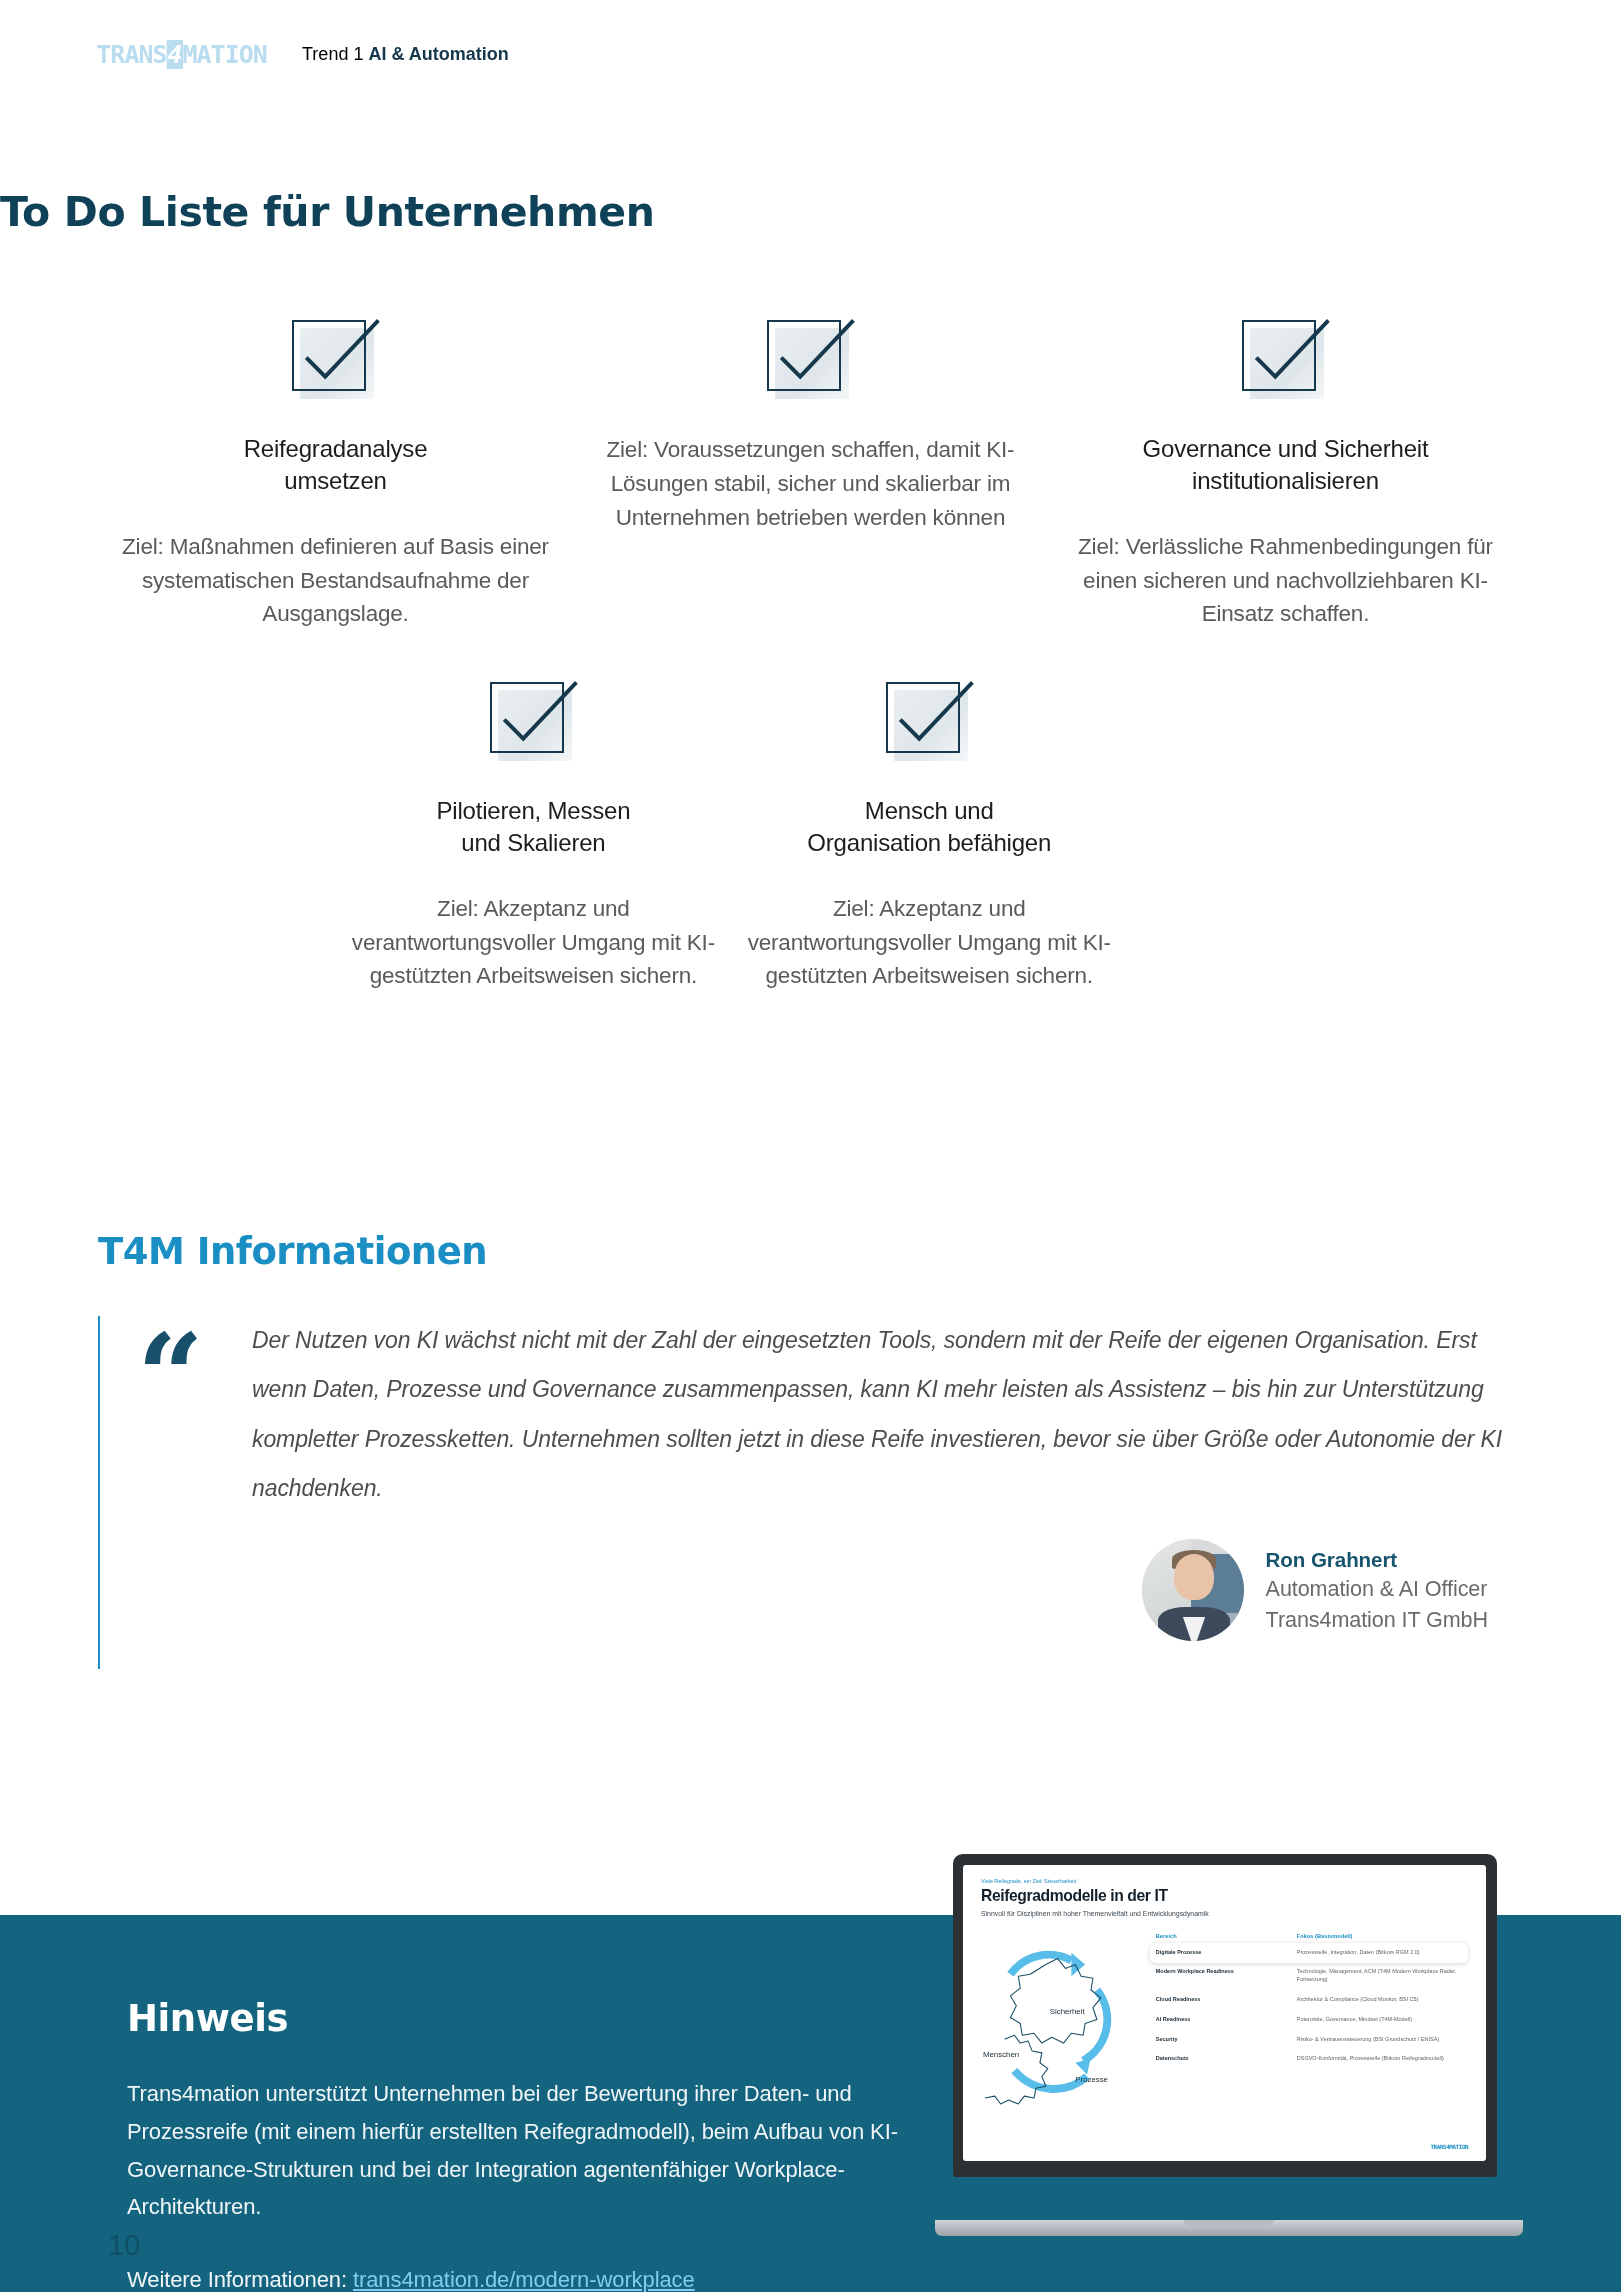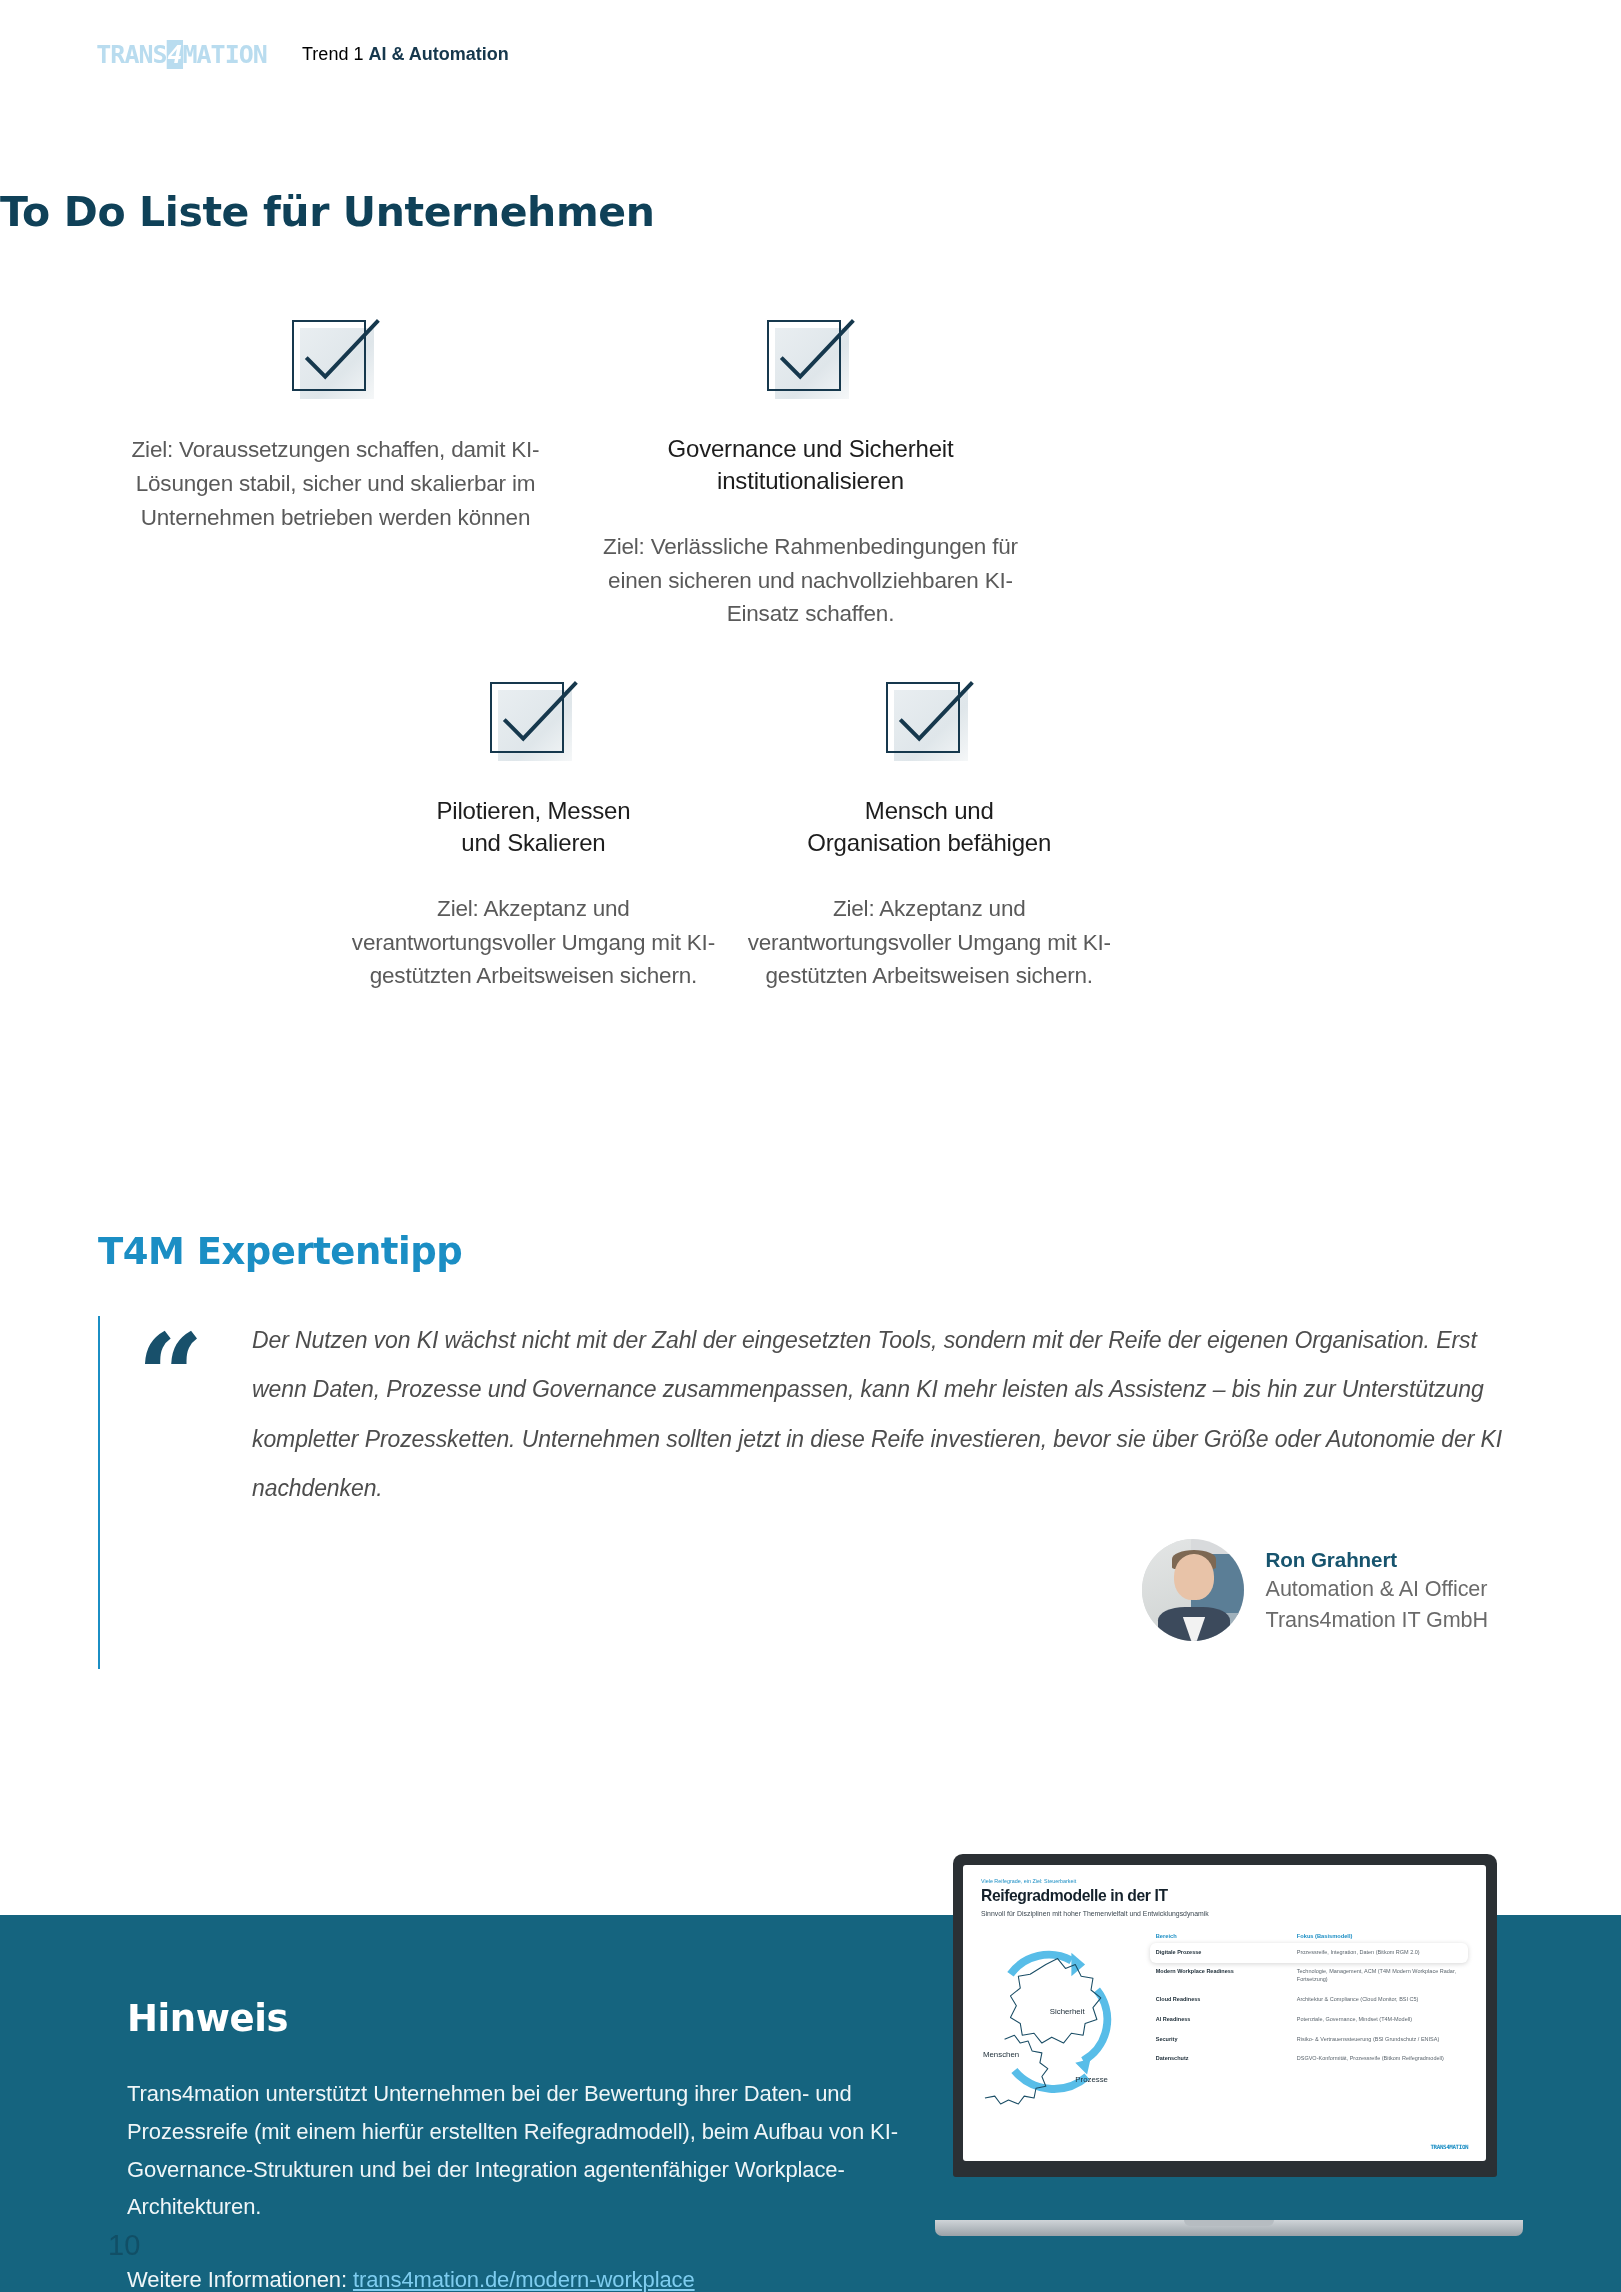--- a/index.html
+++ b/index.html
@@ -238,77 +238,88 @@
     <span class="topic">AI &amp; Automation</span>
   </div>
 </div>
 
 <h1 class="main-title">To Do Liste für Unternehmen</h1>
 
 <div class="todo-grid">
 
   <div class="todo-row row-1">
 
-
     <div class="todo-card">
       <div class="checkbox-icon">
         <div class="shadow"></div>
           <div class="box"></div>
         <svg width="94" height="88" viewBox="0 0 96 90">
             <path d="M20 46 L38 64 L91 8" stroke="#16384d" stroke-width="4" fill="none" stroke-linecap="square"></path>
           </svg>
       </div>
-      <div class="todo-goal">Ziel: Voraussetzungen schaffen, damit KI-Lösungen stabil, sicher und skalierbar im Unternehmen betrieben werden können</div>
+      <div class="todo-heading">Reifegradanalyse<br>umsetzen</div>
+      <div class="todo-goal">Ziel: Maßnahmen definieren auf Basis einer systematischen Bestandsaufnahme der Ausgangslage.</div>
     </div>
 
     <div class="todo-card">
       <div class="checkbox-icon">
         <div class="shadow"></div>
           <div class="box"></div>
         <svg width="94" height="88" viewBox="0 0 96 90">
             <path d="M20 46 L38 64 L91 8" stroke="#16384d" stroke-width="4" fill="none" stroke-linecap="square"></path>
           </svg>
       </div>
-      <div class="todo-heading">Governance und Sicherheit<br>institutionalisieren</div>
-      <div class="todo-goal">Ziel: Verlässliche Rahmenbedingungen für einen sicheren und nachvollziehbaren KI-Einsatz schaffen.</div>
-    </div>
-
-  </div>
-
-  <div class="todo-row row-2">
+      <div class="todo-goal">Ziel: Voraussetzungen schaffen, damit KI-Lösungen stabil, sicher und skalierbar im Unternehmen betrieben werden können</div>
+    </div>
 
     <div class="todo-card">
       <div class="checkbox-icon">
         <div class="shadow"></div>
           <div class="box"></div>
         <svg width="94" height="88" viewBox="0 0 96 90">
             <path d="M20 46 L38 64 L91 8" stroke="#16384d" stroke-width="4" fill="none" stroke-linecap="square"></path>
           </svg>
       </div>
-      <div class="todo-heading">Pilotieren, Messen<br>und Skalieren</div>
-      <div class="todo-goal">Ziel: Akzeptanz und verantwortungsvoller Umgang mit KI-gestützten Arbeitsweisen sichern.</div>
-    </div>
+      <div class="todo-heading">Governance und Sicherheit<br>institutionalisieren</div>
+      <div class="todo-goal">Ziel: Verlässliche Rahmenbedingungen für einen sicheren und nachvollziehbaren KI-Einsatz schaffen.</div>
+    </div>
+
+  </div>
+
+  <div class="todo-row row-2">
 
     <div class="todo-card">
       <div class="checkbox-icon">
         <div class="shadow"></div>
           <div class="box"></div>
         <svg width="94" height="88" viewBox="0 0 96 90">
             <path d="M20 46 L38 64 L91 8" stroke="#16384d" stroke-width="4" fill="none" stroke-linecap="square"></path>
           </svg>
       </div>
+      <div class="todo-heading">Pilotieren, Messen<br>und Skalieren</div>
+      <div class="todo-goal">Ziel: Akzeptanz und verantwortungsvoller Umgang mit KI-gestützten Arbeitsweisen sichern.</div>
+    </div>
+
+    <div class="todo-card">
+      <div class="checkbox-icon">
+        <div class="shadow"></div>
+          <div class="box"></div>
+        <svg width="94" height="88" viewBox="0 0 96 90">
+            <path d="M20 46 L38 64 L91 8" stroke="#16384d" stroke-width="4" fill="none" stroke-linecap="square"></path>
+          </svg>
+      </div>
       <div class="todo-heading">Mensch und<br>Organisation befähigen</div>
       <div class="todo-goal">Ziel: Akzeptanz und verantwortungsvoller Umgang mit KI-gestützten Arbeitsweisen sichern.</div>
     </div>
 
   </div>
 </div>
 
 <div class="expert-section">
-  <div class="expert-title">T4M Expertentipp</div>
+  <div class="expert-title">T4M Informationen</div>
   <div class="expert-body">
     <div class="quote-mark">“</div>
     <div class="quote-text">Der Nutzen von KI wächst nicht mit der Zahl der eingesetzten Tools, sondern mit der Reife der eigenen Organisation. Erst wenn Daten, Prozesse und Governance zusammenpassen, kann KI mehr leisten als Assistenz – bis hin zur Unterstützung kompletter Prozessketten. Unternehmen sollten jetzt in diese Reife investieren, bevor sie über Größe oder Autonomie der KI nachdenken.</div>
     <div class="author-block">
       <div class="avatar">
         <div class="bg-l"></div>
           <div class="bg-r"></div>
           <div class="bg-r2"></div>
         <div class="body"></div>
           <div class="shirt"></div>

